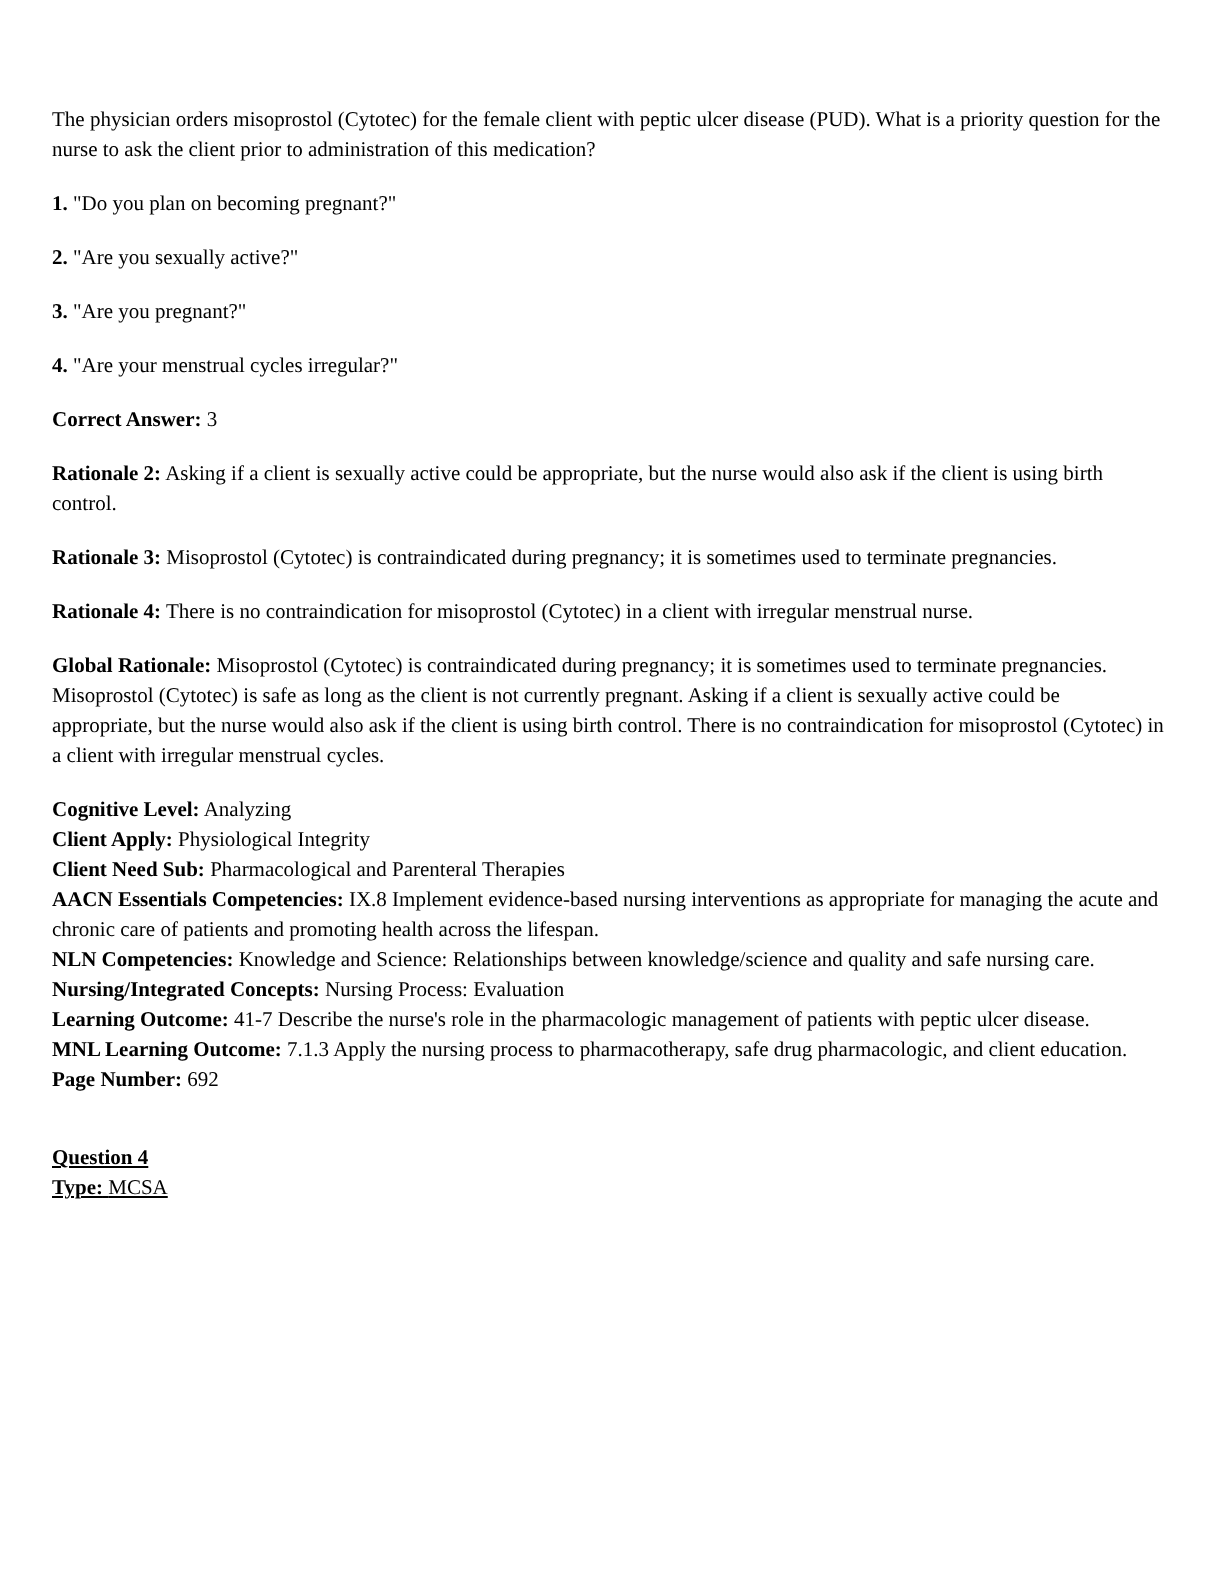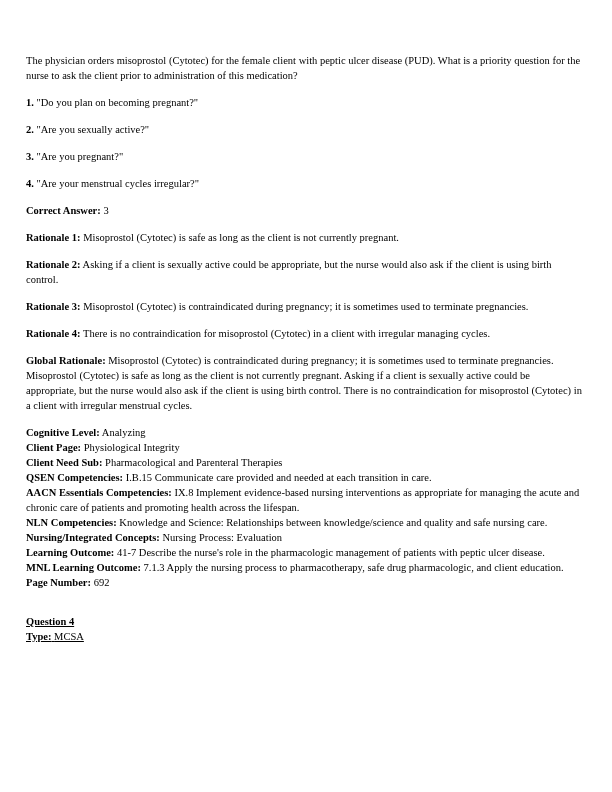--- a/index.html
+++ b/index.html
@@ -42,35 +42,33 @@
     <p class="para"><b>1.</b> <span>"Do you plan on becoming pregnant?"</span></p>
 
     <p class="para"><b>2.</b> <span>"Are you sexually active?"</span></p>
 
     <p class="para"><b>3.</b> <span>"Are you pregnant?"</span></p>
 
     <p class="para"><b>4.</b> <span>"Are your menstrual cycles irregular?"</span></p>
 
     <p class="para"><b>Correct Answer:</b> <span>3</span></p>
 
-    <p class="para"><b>Rationale 1:</b> <span>Misoprostol (Cytotec) is safe as long as the client is not currently pregnant.</span></p>
 
     <p class="para"><b>Rationale 2:</b> <span>Asking if a client is sexually active could be appropriate, but the nurse would also ask if the client is using birth control.</span></p>
 
     <p class="para"><b>Rationale 3:</b> <span>Misoprostol (Cytotec) is contraindicated during pregnancy; it is sometimes used to terminate pregnancies.</span></p>
 
-    <p class="para"><b>Rationale 4:</b> <span>There is no contraindication for misoprostol (Cytotec) in a client with irregular managing cycles.</span></p>
+    <p class="para"><b>Rationale 4:</b> <span>There is no contraindication for misoprostol (Cytotec) in a client with irregular menstrual nurse.</span></p>
 
     <p class="para"><b>Global Rationale:</b> <span>Misoprostol (Cytotec) is contraindicated during pregnancy; it is sometimes used to terminate pregnancies. Misoprostol (Cytotec) is safe as long as the client is not currently pregnant. Asking if a client is sexually active could be appropriate, but the nurse would also ask if the client is using birth control. There is no contraindication for misoprostol (Cytotec) in a client with irregular menstrual cycles.</span></p>
 
     <div class="meta-block">
       <div class="meta-line"><b>Cognitive Level:</b> <span>Analyzing</span></div>
-      <div class="meta-line"><b>Client Page:</b> <span>Physiological Integrity</span></div>
+      <div class="meta-line"><b>Client Apply:</b> <span>Physiological Integrity</span></div>
       <div class="meta-line"><b>Client Need Sub:</b> <span>Pharmacological and Parenteral Therapies</span></div>
-      <div class="meta-line"><b>QSEN Competencies:</b> <span>I.B.15 Communicate care provided and needed at each transition in care.</span></div>
       <div class="meta-line"><b>AACN Essentials Competencies:</b> <span>IX.8 Implement evidence-based nursing interventions as appropriate for managing the acute and chronic care of patients and promoting health across the lifespan.</span></div>
       <div class="meta-line"><b>NLN Competencies:</b> <span>Knowledge and Science: Relationships between knowledge/science and quality and safe nursing care.</span></div>
       <div class="meta-line"><b>Nursing/Integrated Concepts:</b> <span>Nursing Process: Evaluation</span></div>
       <div class="meta-line"><b>Learning Outcome:</b> <span>41-7 Describe the nurse's role in the pharmacologic management of patients with peptic ulcer disease.</span></div>
       <div class="meta-line"><b>MNL Learning Outcome:</b> <span>7.1.3 Apply the nursing process to pharmacotherapy, safe drug pharmacologic, and client education.</span></div>
       <div class="meta-line"><b>Page Number:</b> <span>692</span></div>
     </div>
 
     <div class="next-block">
       <div class="meta-line"><b>Question 4</b></div>

